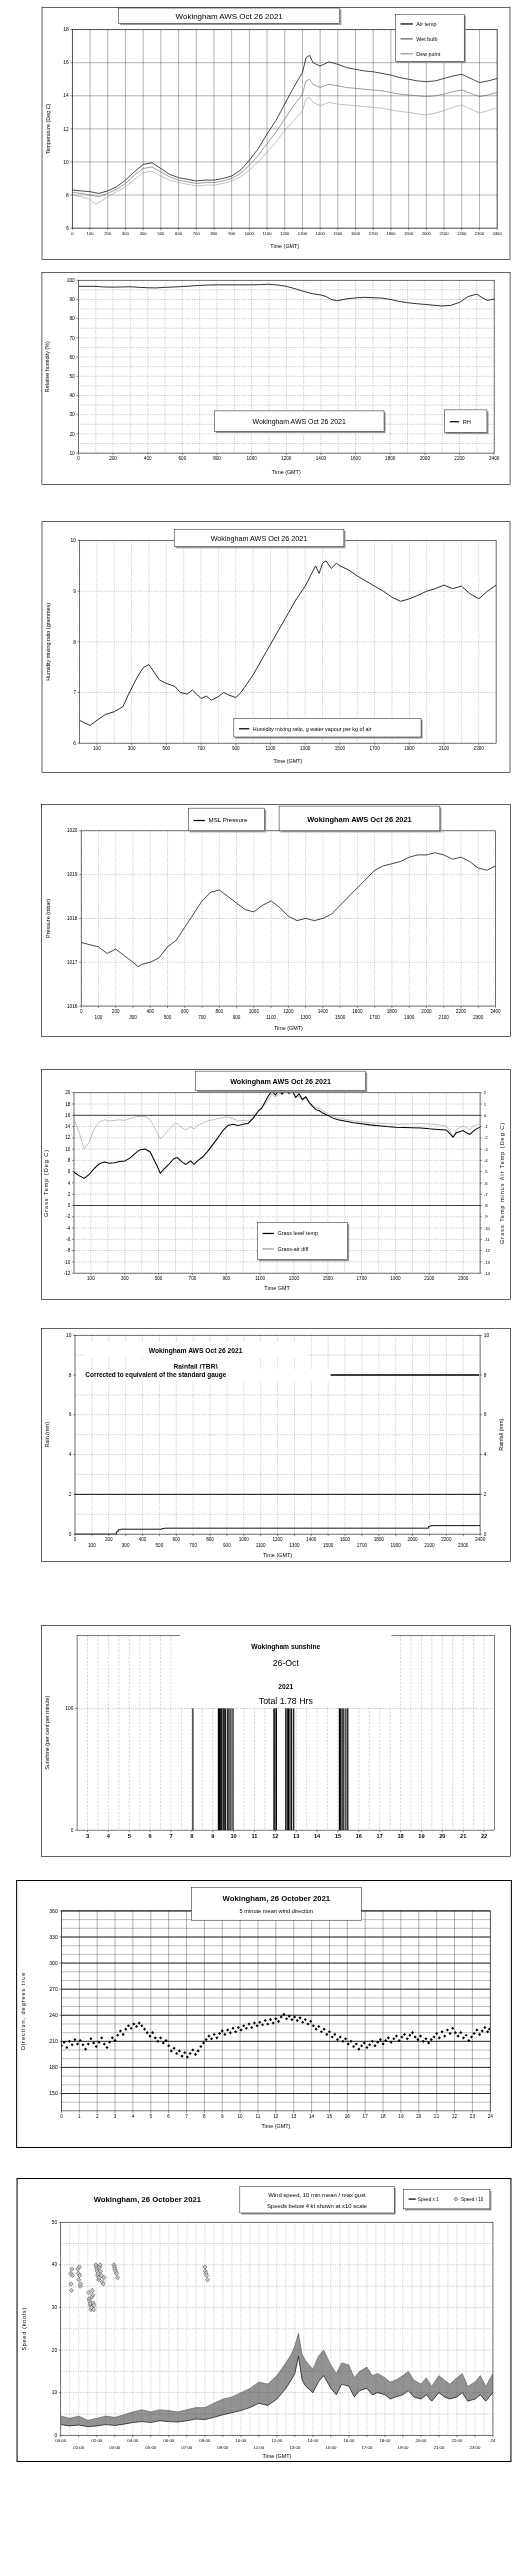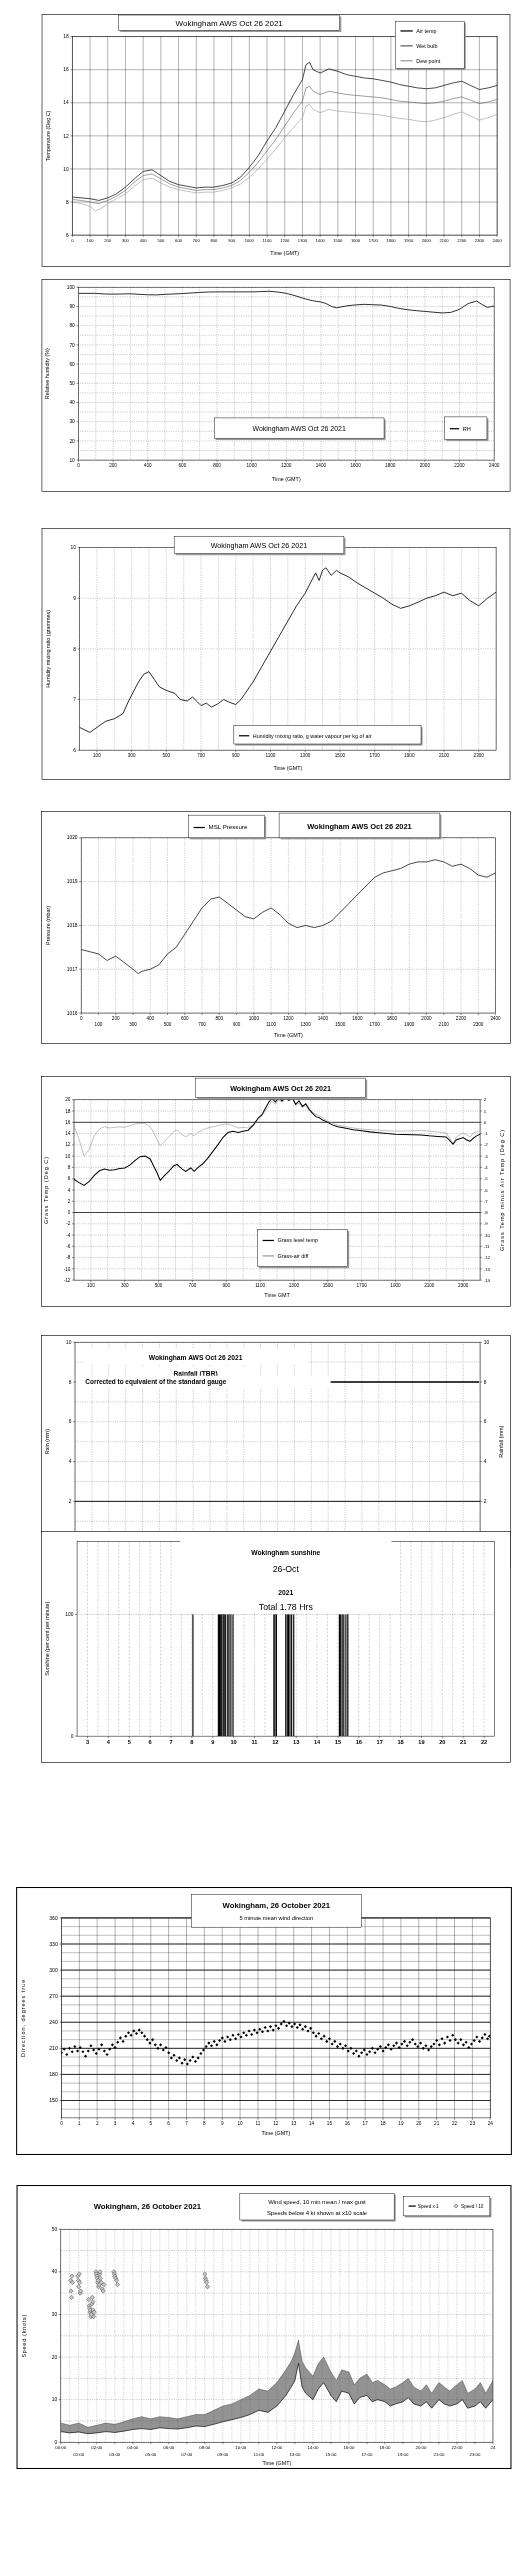--- a/index.html
+++ b/index.html
@@ -1,18 +1,18 @@
 <!DOCTYPE html>
 <html style="font-size:8.2px"><head>
 <meta charset="utf-8">
 <style>
   html,body{margin:0;padding:0;}
   body{width:515px;height:2576px;background:#ffffff;font-family:"Liberation Sans",sans-serif;position:relative;}
   .page{position:absolute;left:0;top:0;width:515px;height:2576px;background:#fff;}
-  .chart{position:absolute;background:#fff;margin-top:7px;}
+  .chart{position:absolute;background:#fff;}
   svg text{font-family:"Liberation Sans",sans-serif;fill:#000;}
 </style>
 </head>
 <body>
 
 <div class="page">
   <div class="chart" style="left: 41px; top: 7.2px; width: 470px; height: 253px;"><svg width="470" height="253" viewBox="0 0 912 492">
         <rect x="1" y="1" width="910" height="490" fill="#fff" stroke="#000" stroke-width="1.2"></rect>
         <line x1="60" y1="44" x2="60" y2="430" stroke="#000" stroke-width="0.6"></line>
         <line x1="94.41666666666666" y1="44" x2="94.41666666666666" y2="430" stroke="#000" stroke-width="0.6"></line>
@@ -729,21 +729,21 @@
         <text x="0" y="0" font-size="10.5" text-anchor="middle" transform="translate(16,207) rotate(-90)">Rain (mm)</text>
         <text x="0" y="0" font-size="10.5" text-anchor="middle" transform="translate(896,207) rotate(-90)">Rainfall (mm)</text>
         <rect x="84" y="26" width="434" height="32" fill="#fff"></rect>
         <text x="300" y="48" font-size="13" text-anchor="middle" font-weight="bold">Wokingham AWS Oct 26 2021</text>
         <rect x="190" y="60" width="220" height="28" fill="#fff"></rect>
         <text x="300" y="80" font-size="13" text-anchor="middle" font-weight="bold">Rainfall (TBR)</text>
         <rect x="70" y="79" width="500" height="25" fill="#fff"></rect>
         <text x="86" y="95" font-size="12.5" text-anchor="start" font-weight="bold">Corrected to equivalent of the standard gauge</text>
         <line x1="562" y1="91" x2="850" y2="91" stroke="#000" stroke-width="3"></line>
       </svg></div>
-  <div class="chart" style="left: 41px; top: 1524px; width: 378px; height: 232px;"><svg width="470" height="232" viewBox="0 0 912 450">
+  <div class="chart" style="left: 41px; top: 1625px; width: 378px; height: 232px;"><svg width="470" height="232" viewBox="0 0 912 450">
         <rect x="1" y="1" width="910" height="448" fill="#fff" stroke="#000" stroke-width="1.2"></rect>
         <line x1="90.25" y1="20" x2="90.25" y2="398" stroke="#555555" stroke-width="0.5" stroke-dasharray="4,3"></line>
         <line x1="110.5" y1="20" x2="110.5" y2="398" stroke="#555555" stroke-width="0.5" stroke-dasharray="4,3"></line>
         <line x1="130.75" y1="20" x2="130.75" y2="398" stroke="#555555" stroke-width="0.5" stroke-dasharray="4,3"></line>
         <line x1="151" y1="20" x2="151" y2="398" stroke="#555555" stroke-width="0.5" stroke-dasharray="4,3"></line>
         <line x1="171.25" y1="20" x2="171.25" y2="398" stroke="#555555" stroke-width="0.5" stroke-dasharray="4,3"></line>
         <line x1="191.5" y1="20" x2="191.5" y2="398" stroke="#555555" stroke-width="0.5" stroke-dasharray="4,3"></line>
         <line x1="211.75" y1="20" x2="211.75" y2="398" stroke="#555555" stroke-width="0.5" stroke-dasharray="4,3"></line>
         <line x1="232" y1="20" x2="232" y2="398" stroke="#555555" stroke-width="0.5" stroke-dasharray="4,3"></line>
         <line x1="252.25" y1="20" x2="252.25" y2="398" stroke="#555555" stroke-width="0.5" stroke-dasharray="4,3"></line>

